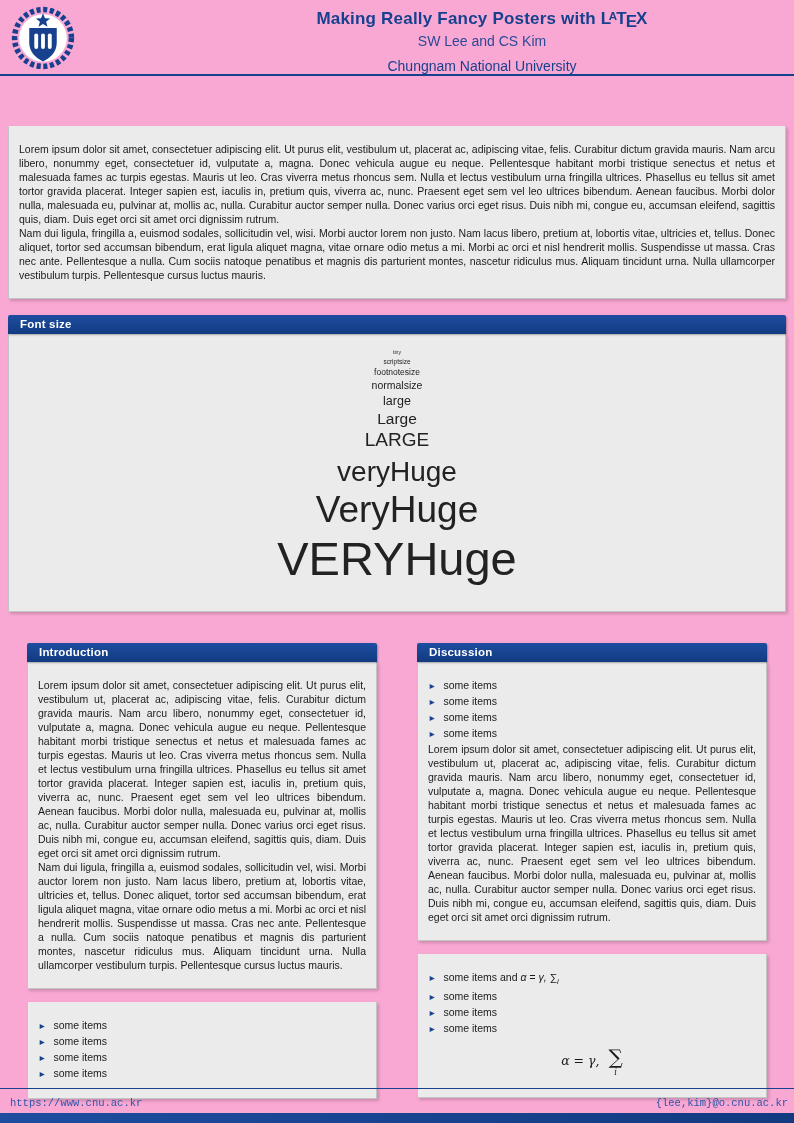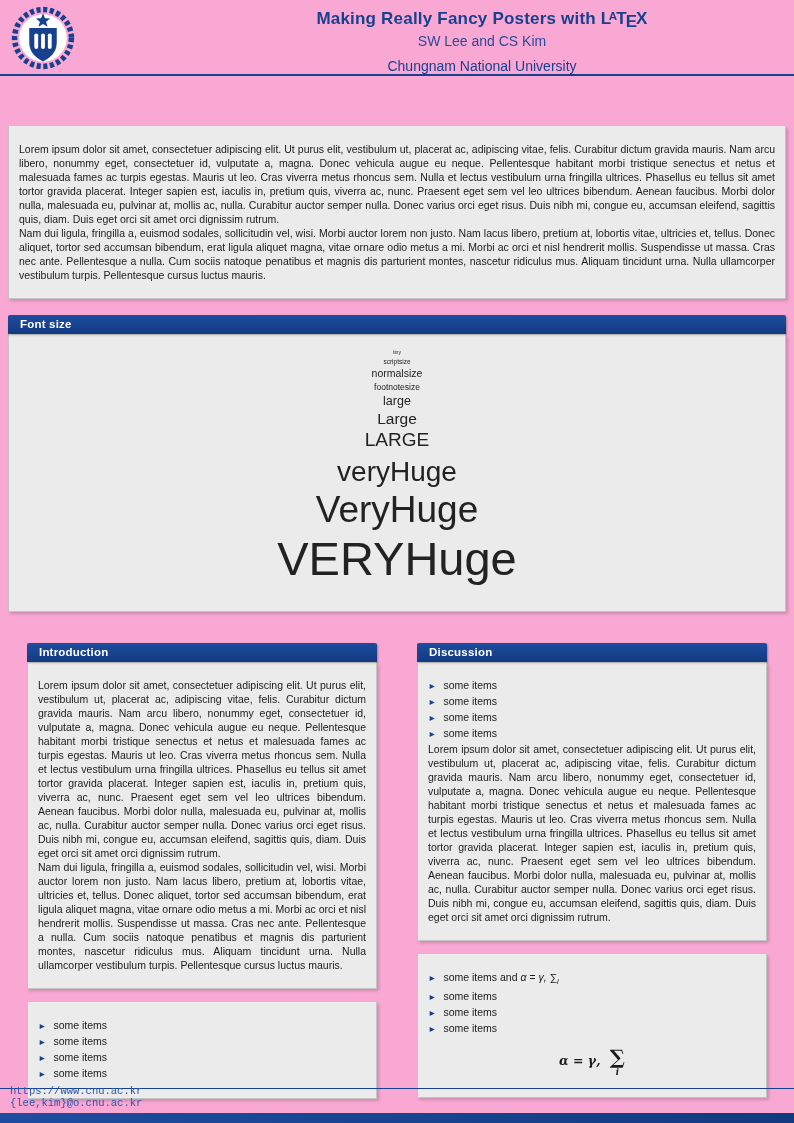--- a/index.html
+++ b/index.html
@@ -60,33 +60,33 @@
 
   
   ul.items { list-style:none; text-align:left; }
   ul.items li { display:flex; align-items:baseline; gap:7px; line-height:15px; }
   .bullet { color:#17418e; font-size:8.5px; flex:none; }
   .after-items { margin-top:3px; }
   .math { font-family:Liberation Sans, sans-serif; font-style:italic; }
   .math sub { font-size:7.5px; }
   .display-math {
     text-align:center; margin-top:10px; margin-bottom:4px;
-    font-family:"DejaVu Serif","Liberation Serif",serif; font-style:italic; font-size:12.5px;font-weight:bold;
+    font-family:"DejaVu Serif","Liberation Serif",serif; font-style:italic; font-size:12.5px;
   }
   .bigsum { display:inline-flex; flex-direction:column; align-items:center; vertical-align:middle; margin-left:5px; }
   .bigsum .sum-glyph { font-size:20px; font-style:normal; line-height:1; }
   .bigsum .sum-under { font-size:8.5px; line-height:1; margin-top:1px; }
 
   
   .foot-rule  { position:absolute; left:0; right:0; bottom:34px; border-top:1px solid #17418e; }
   .foot-row   {
-    position:absolute; left:10px; right:20px; bottom:14px;
+    position:absolute; left:10px; right:6px; bottom:14px;
     display:flex; justify-content:space-between;
     font-family:"Liberation Mono","DejaVu Sans Mono",monospace;
-    font-size:10.5px; color:#2d55a8;flex-direction:column;
+    font-size:10.5px; color:#2d55a8;
   }
   .bottom-bar { position:absolute; left:0; right:0; bottom:0; height:10px;
     background:linear-gradient(90deg,#1e4da0,#123a80); }
 </style>
 </head>
 <body>
 
 <div class="page">
 
   <header class="poster-header">
@@ -119,22 +119,22 @@
       </div>
     </section>
 
     <section class="block">
       <div class="block-title">
         <span>Font size</span>
       </div>
       <div class="block-body fontsize-body">
         <div class="fs fs0">tiny</div>
         <div class="fs fs1">scriptsize</div>
+        <div class="fs fs2">footnotesize</div>
         <div class="fs fs3">normalsize</div>
-        <div class="fs fs2">footnotesize</div>
         <div class="fs fs4">large</div>
         <div class="fs fs5">Large</div>
         <div class="fs fs6">LARGE</div>
         <div class="fs fs7">veryHuge</div>
         <div class="fs fs8">VeryHuge</div>
         <div class="fs fs9">VERYHuge</div>
       </div>
     </section>
 
     <div class="columns">

